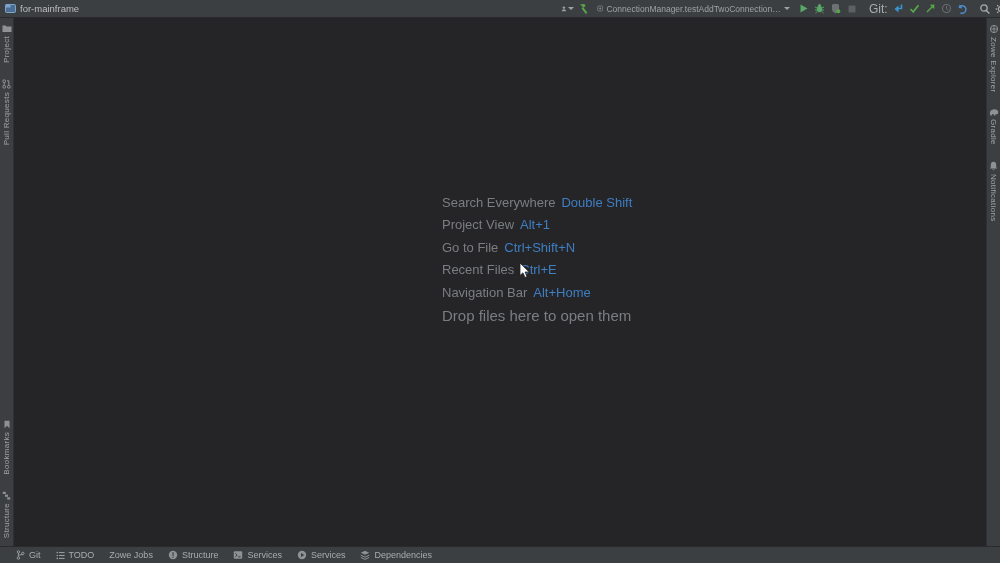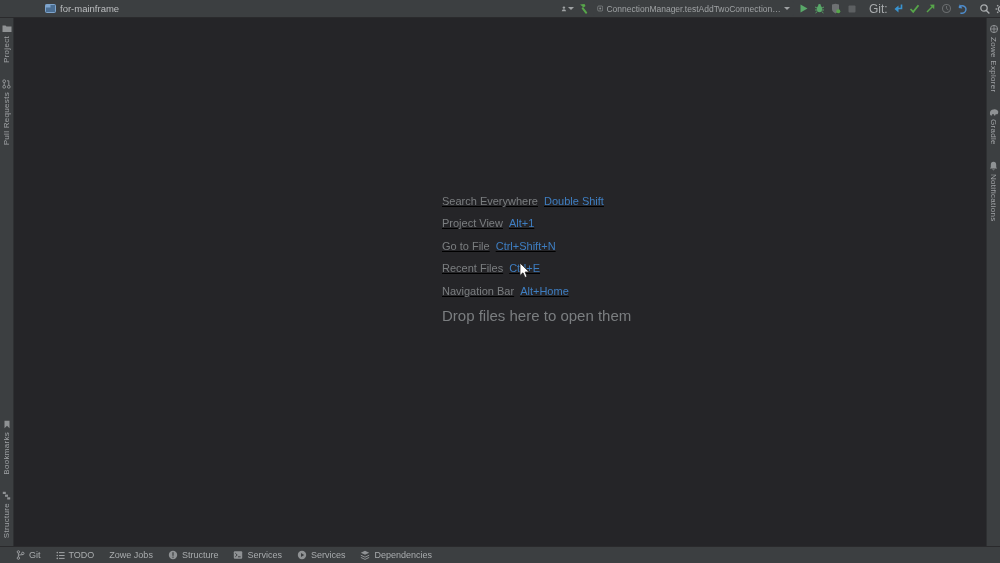--- a/index.html
+++ b/index.html
@@ -3,21 +3,21 @@
 <meta charset="utf-8">
 <style>
   * { margin:0; padding:0; box-sizing:border-box; }
   html,body { width:1000px; height:563px; overflow:hidden; background:#252528;
               font-family:"Liberation Sans","DejaVu Sans",sans-serif; }
   .app { position:relative; width:1000px; height:563px; background:#252528; }
 
   
   .topbar { position:absolute; top:0; left:0; right:0; height:18px; background:#3c3f41;
             border-bottom:1px solid #2a2a2c; display:flex; align-items:center; }
-  .proj-label { display:flex; align-items:flex-end; gap:4px; padding-left:5px;margin-left:40px; }
+  .proj-label { display:flex; align-items:flex-end; gap:4px; padding-left:5px; }
   .proj-label span.txt { font-size:9.5px; color:#bcbec0; }
   .toolbar-right { position:absolute; top:0; height:17px; left:561px; right:3px;
                    display:flex; align-items:center; gap:3px; }
   .tb-btn { display:flex; align-items:center; justify-content:center; height:15px;
             min-width:13px; border-radius:2px; cursor:default; }
   .combo { display:flex; align-items:center; gap:3px; width:201px; height:15px;
            padding:0 4px; border-radius:2px; background:#3c3f41; }
   .combo .cfg-txt { font-size:8.5px; color:#9fa2a4; white-space:nowrap; overflow:hidden;
                     text-overflow:ellipsis; max-width:176px; }
   .caret { width:0; height:0; border-left:3px solid transparent; border-right:3px solid transparent;
@@ -34,21 +34,21 @@
   .stripe .grp.top { top:6px; }
   .stripe .grp.bottom { bottom:8px; }
   .stripe-item { display:flex; flex-direction:column; align-items:center; gap:3px; cursor:default; }
   .vtxt { font-size:8px; color:#9fa2a5; letter-spacing:.3px; white-space:nowrap; }
   .vtxt.up   { writing-mode:vertical-rl; transform:rotate(180deg); } 
   .vtxt.down { writing-mode:vertical-rl; }                           
 
   
   .editor { position:absolute; left:15px; right:15px; top:19px; bottom:17px; background:#252528; }
   .hints { position:absolute; left:427px; top:176px; }
-  .hint-row { height:13px; margin-bottom:9.4px; font-size:11px; white-space:nowrap;text-decoration:underline; }
+  .hint-row { height:13px; margin-bottom:9.4px; font-size:13px; white-space:nowrap; }
   .hint-label { color:#7b7e80; }
   .hint-key { color:#3e7ec2; margin-left:6px; }
   .drop-row { font-size:15px; color:#7b7e80; white-space:nowrap; }
 
   
   .bottombar { position:absolute; left:0; right:0; bottom:0; height:17px; background:#3c3f41;
                border-top:1px solid #2a2a2c; display:flex; align-items:center; gap:15px;
                padding-left:16px; }
   .bb-item { display:flex; align-items:center; gap:4px; cursor:default; }
   .bb-item .lbl { font-size:9px; color:#a9acae; }

